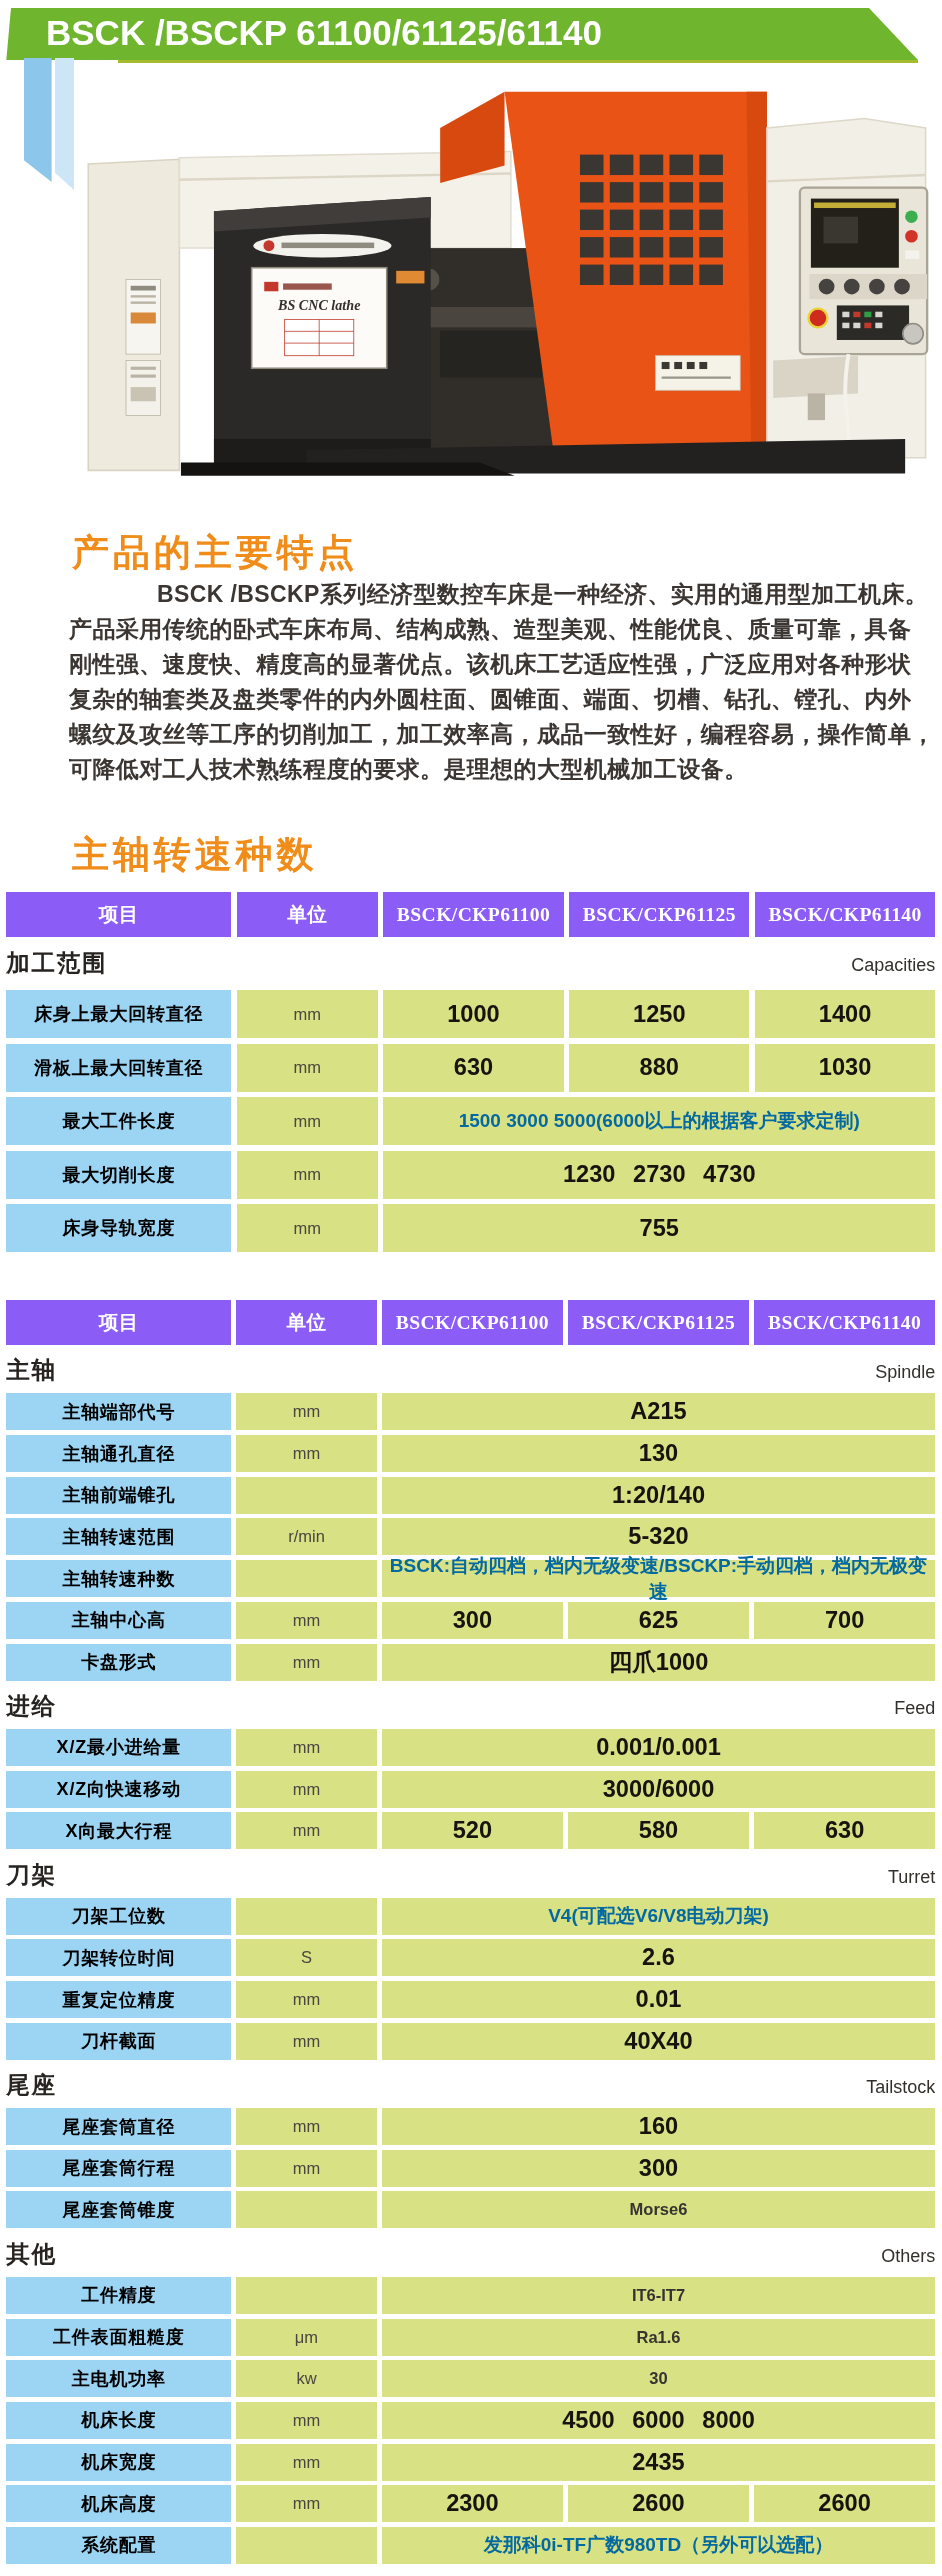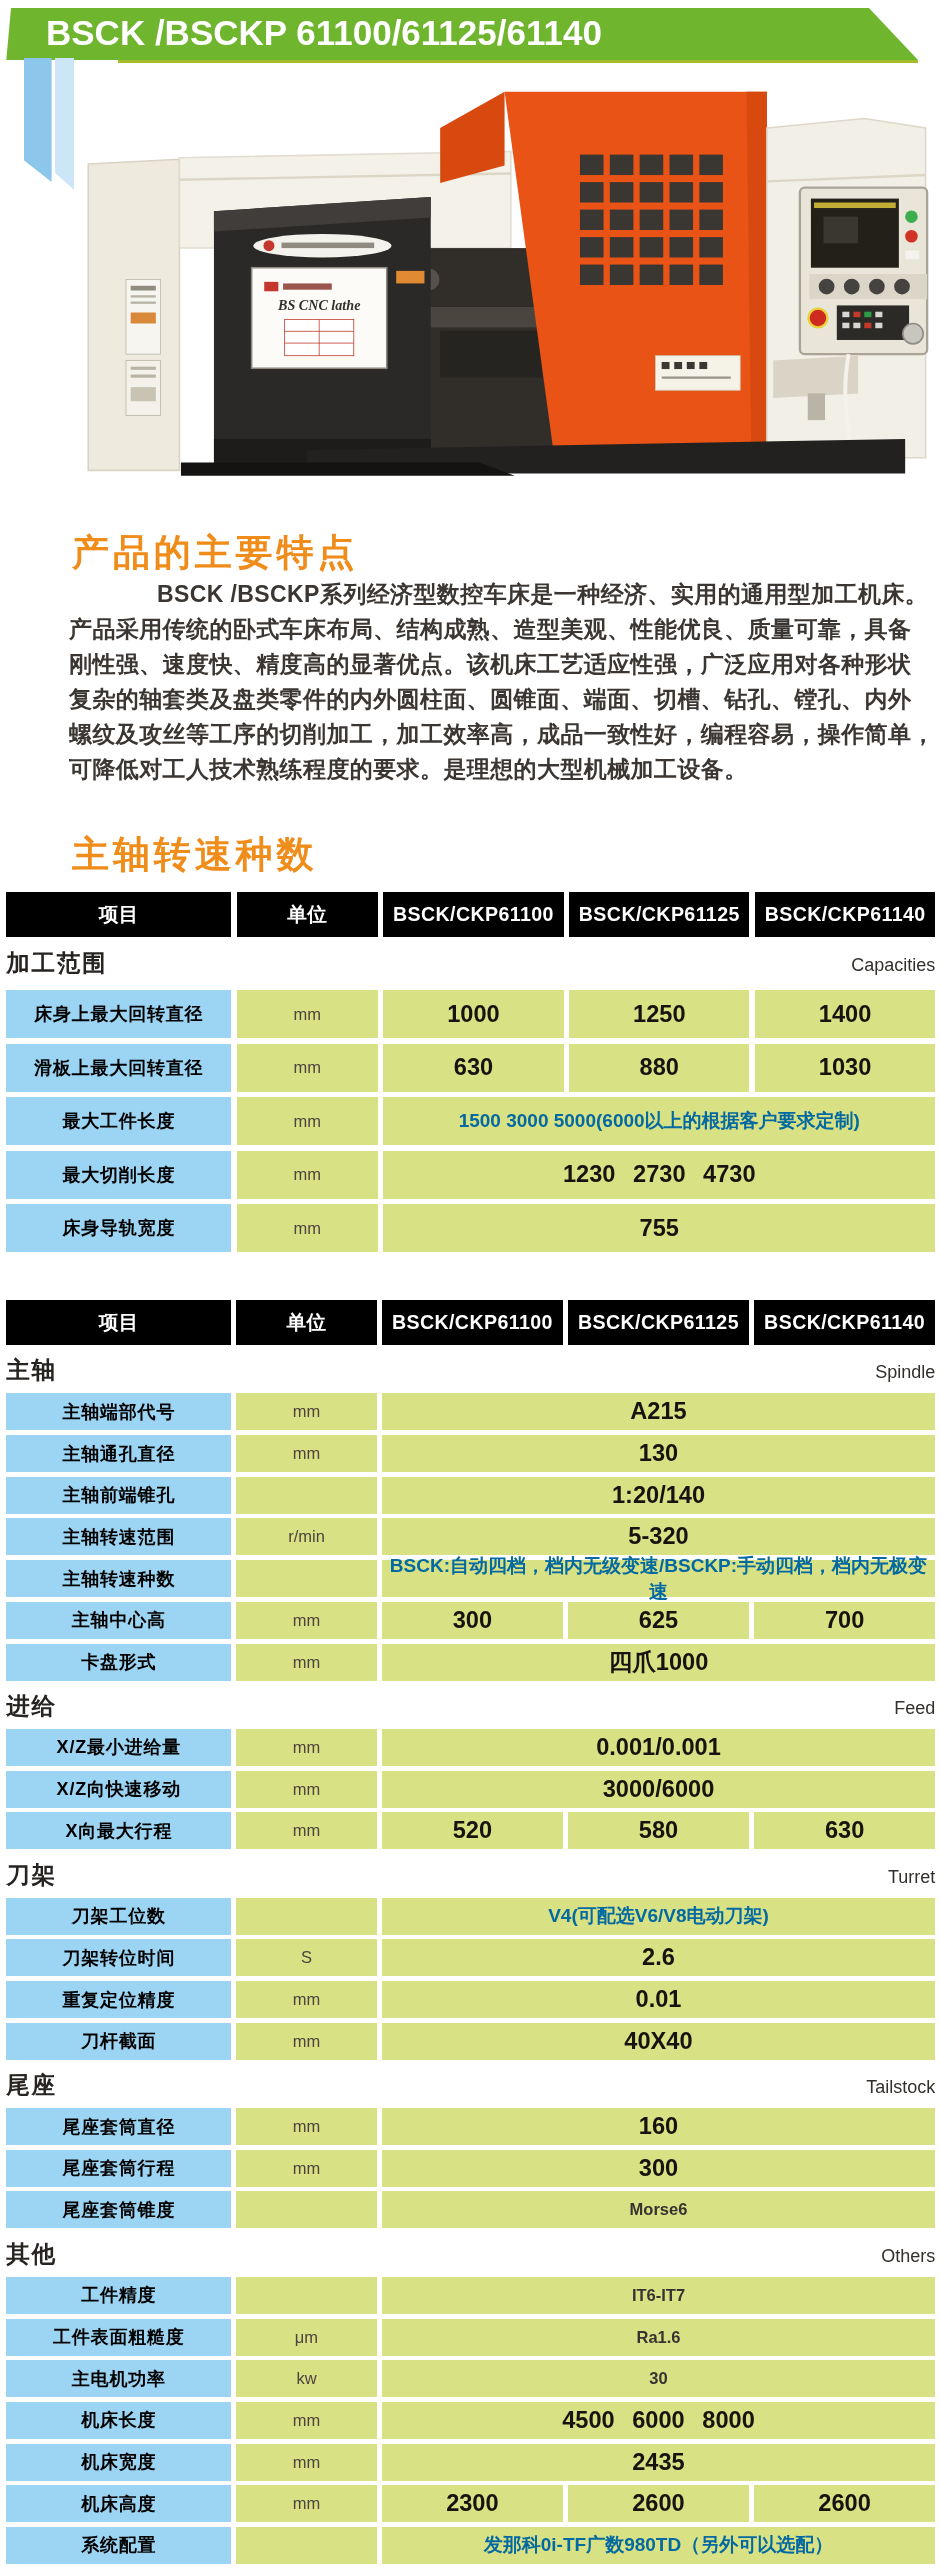--- a/index.html
+++ b/index.html
@@ -33,22 +33,22 @@
   .para{position:absolute;top:577px;left:69px;width:814px;color:#3b3632;
       font-size:23px;font-weight:600;letter-spacing:0.4px;}
   .para .line{height:35px;line-height:35px;white-space:nowrap;}
   .para .line.indent{padding-left:88px;}
 
   
   .spec-table{position:absolute;left:6.3px;width:929px;display:grid;
       grid-template-columns:225px 141px 1fr 1fr 1fr;background:#fff;}
   .t1{top:892px;column-gap:5.5px;row-gap:5.5px;--rh:48px;--sh:42px;}
   .t2{top:1300px;column-gap:4.7px;row-gap:4.7px;--rh:37px;--sh:39px;}
-  .hcell{background:#000000;color:#fff;height:45px;display:flex;align-items:center;
-      justify-content:center;font-weight:bold;font-size:19.6px;letter-spacing:0.4px;}
+  .hcell{background:#8b5cf6;color:#fff;height:45px;display:flex;align-items:center;
+      justify-content:center;font-weight:bold;font-size:19.6px;letter-spacing:0.4px;font-family:Liberation Serif, serif;}
   .secrow{grid-column:1/-1;height:var(--sh);display:flex;align-items:baseline;
       justify-content:space-between;background:#fff;padding-top:4.7px;box-sizing:border-box;}
   .sec-zh{font-size:23.6px;font-weight:bold;color:#262320;letter-spacing:1.6px;}
   .sec-en{font-size:18px;font-weight:400;color:#33302c;}
   .icell{background:#9cd5f3;height:var(--rh);display:flex;align-items:center;
       justify-content:center;font-size:18px;font-weight:700;color:#000000;letter-spacing:0.8px;}
   .ucell{background:#d9e185;height:var(--rh);display:flex;align-items:center;
       justify-content:center;font-size:16.5px;font-weight:500;color:#4b463f;}
   .vcell{background:#d9e185;height:var(--rh);display:flex;align-items:center;
       justify-content:center;text-align:center;}

